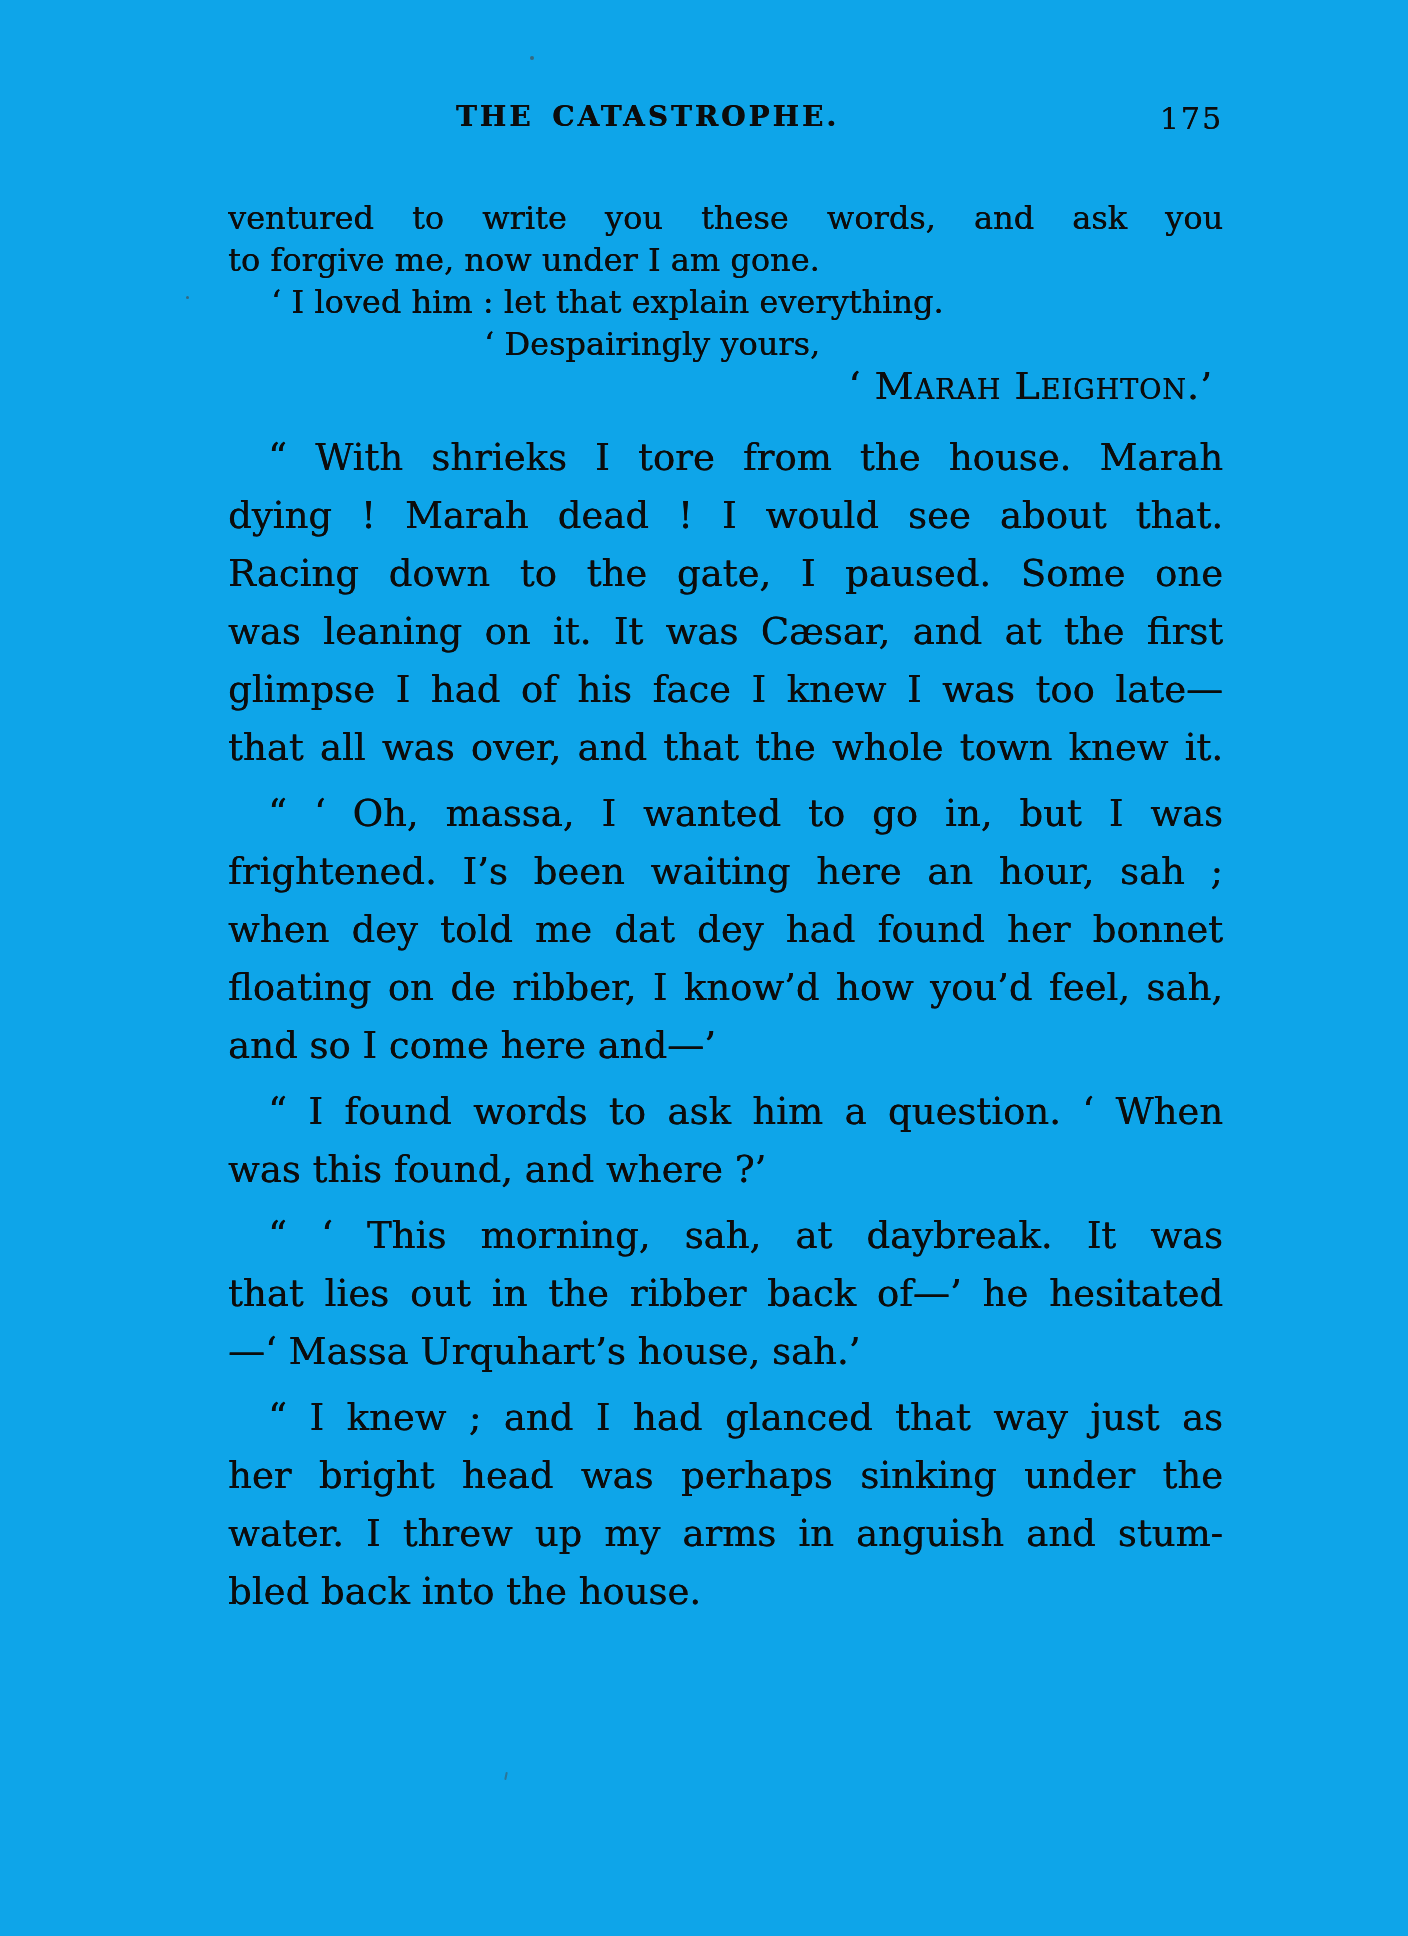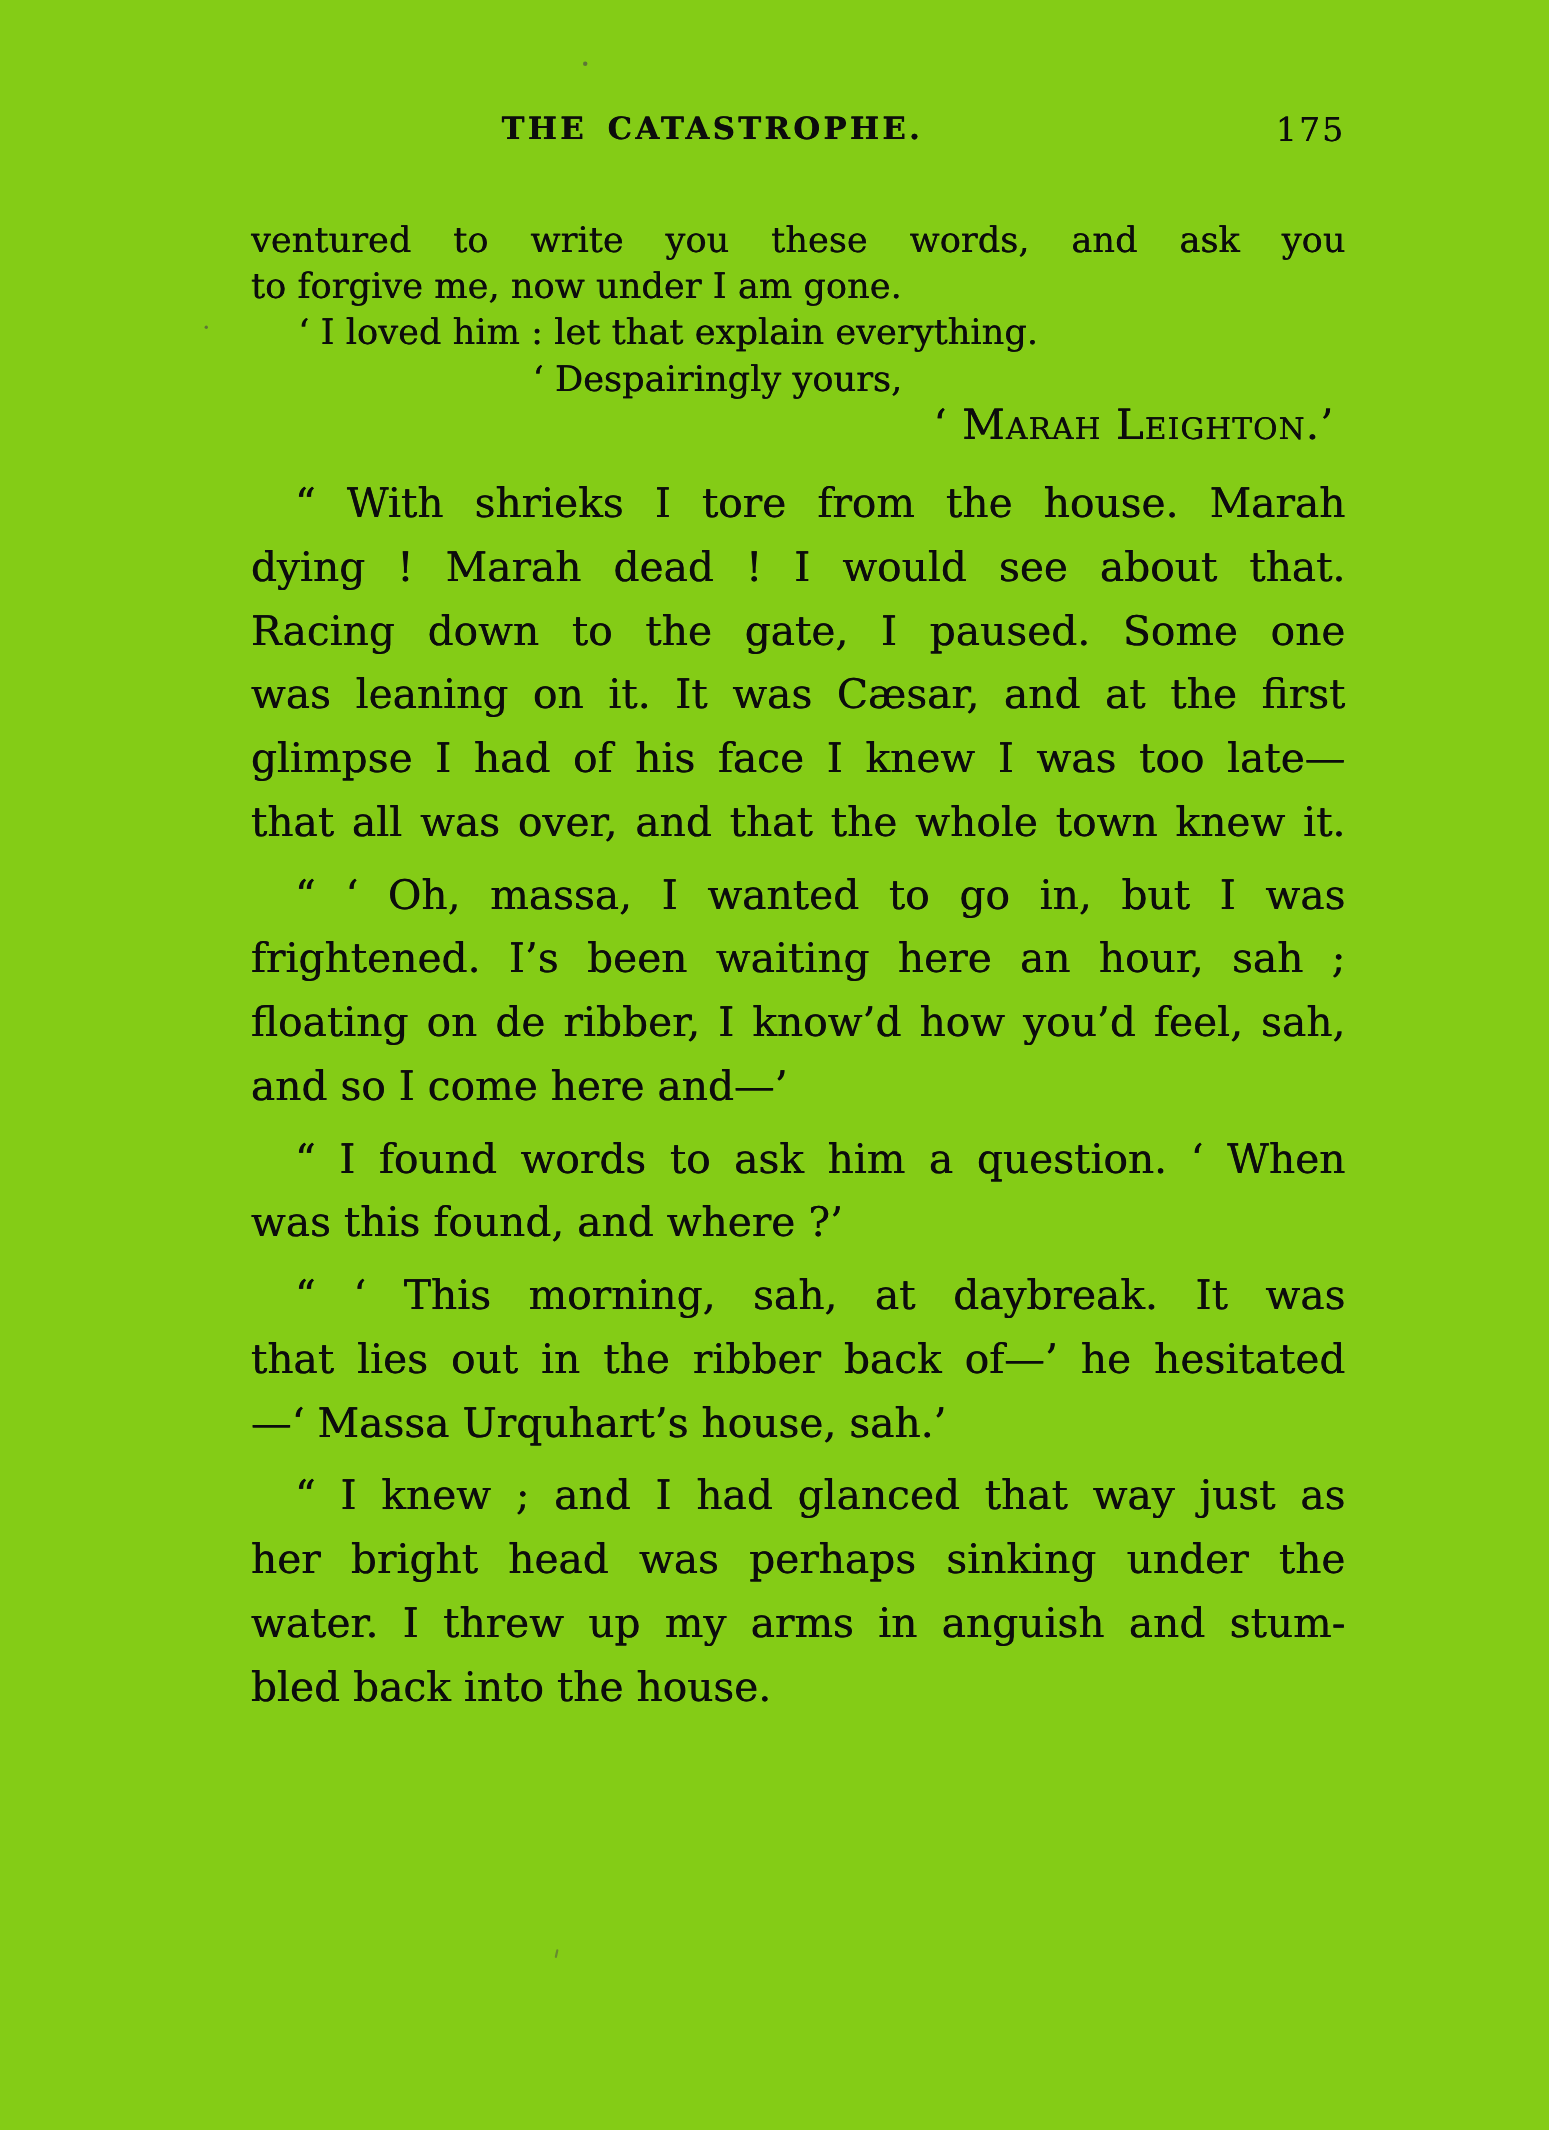--- a/index.html
+++ b/index.html
@@ -4,21 +4,21 @@
 <style>
   html, body {
     margin: 0;
     padding: 0;
     background: #ffffff;
   }
   .page {
     position: relative;
     width: 1408px;
     height: 1936px;
-    background: #84cc16;
+    background: #0ea5e9;
     overflow: hidden;
     font-family: "DejaVu Serif", "Liberation Serif", serif;
     color: #0c0c0c;
   }
   
   .running-header {
     position: absolute;
     left: 228px;
     top: 100px;
     width: 995px;
@@ -119,20 +119,21 @@
       <div class="ln j">dying !  Marah dead !  I would see about that.</div>
       <div class="ln j">Racing down to the gate, I paused.  Some one</div>
       <div class="ln j">was leaning on it.  It was Cæsar, and at the first</div>
       <div class="ln j">glimpse I had of his face I knew I was too late—</div>
       <div class="ln j">that all was over, and that the whole town knew it.</div>
     </div>
 
     <div class="para para-next">
       <div class="ln j ind">“ ‘ Oh, massa, I wanted to go in, but I was</div>
       <div class="ln j">frightened.  I’s been waiting here an hour, sah ;</div>
+      <div class="ln j">when dey told me dat dey had found her bonnet</div>
       <div class="ln j">floating on de ribber, I know’d how you’d feel, sah,</div>
       <div class="ln">and so I come here and—’</div>
     </div>
 
     <div class="para para-next">
       <div class="ln j ind">“ I found words to ask him a question.  ‘ When</div>
       <div class="ln">was this found, and where ?’</div>
     </div>
 
     <div class="para para-next">

